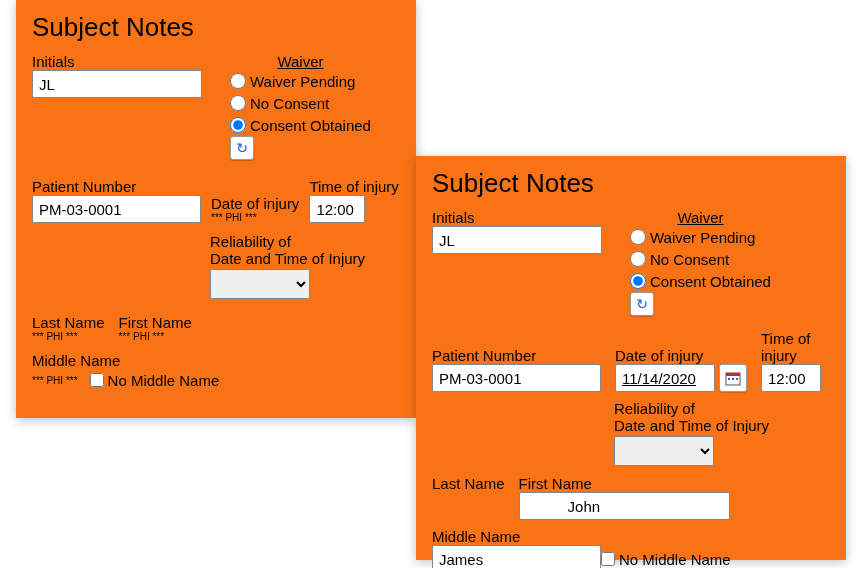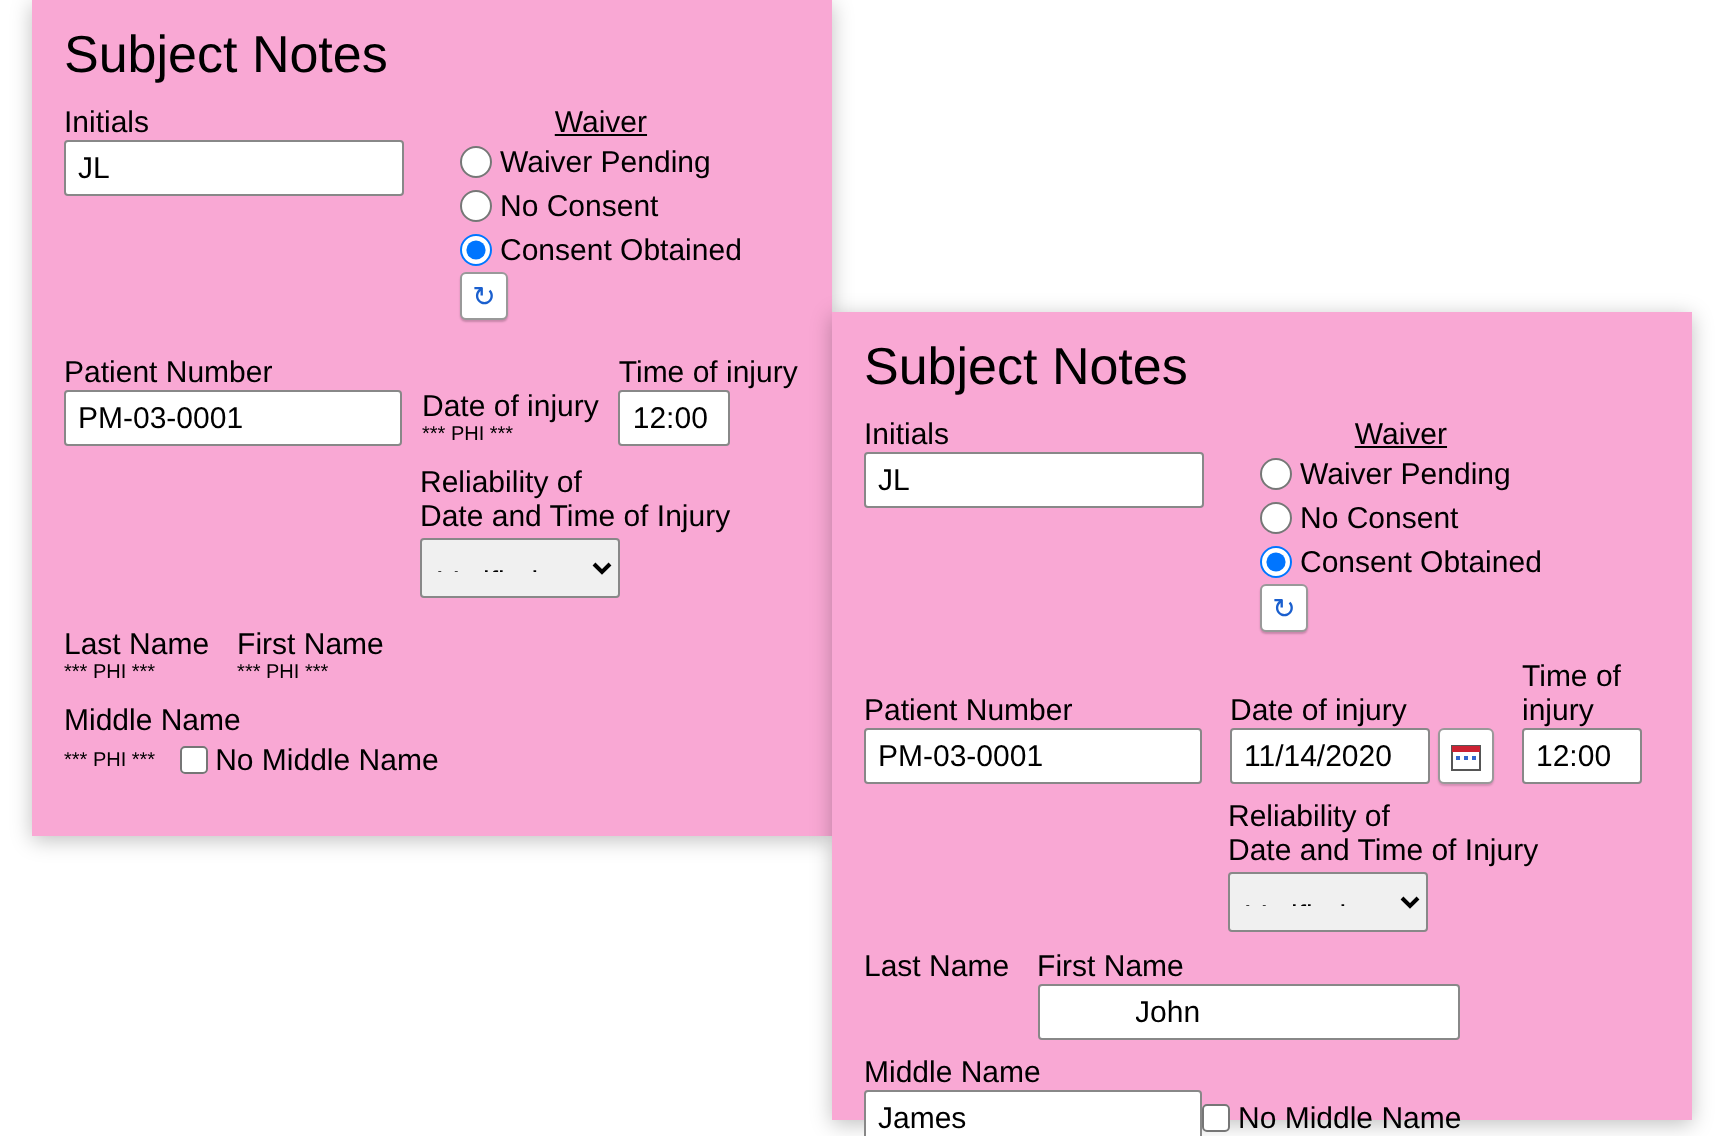--- a/index.html
+++ b/index.html
@@ -1,17 +1,17 @@
 <!DOCTYPE html>
 <html><head>
 <meta charset="utf-8">
 <style>
   html,body{margin:0;padding:0;background:#fff;font-family:Arial,Helvetica,sans-serif;font-size:15px;color:#000;}
   .stage{position:relative;width:864px;height:568px;}
-  .panel{position:absolute;background:#f9a8d4;box-shadow:0 2px 10px rgba(0,0,0,.25);padding:10px 16px 16px 16px;box-sizing:border-box;}
+  .panel{position:absolute;background:#f97316;box-shadow:0 2px 10px rgba(0,0,0,.25);padding:10px 16px 16px 16px;box-sizing:border-box;}
   .panel h2{font-size:26px;font-weight:400;margin:2px 0 10px 0;}
   .lbl{font-size:15px;}
   .underline{text-decoration:underline;text-align:center;}
   .input{background:#fff;border:1px solid #888;border-radius:2px;padding:2px 6px;font-size:15px;font-family:inherit;height:22px;box-sizing:content-box;}
   .select{background:#f0f0f0;border:1px solid #888;border-radius:2px;padding:12px 4px;font-size:15px;height:30px;}
   .radio-row{display:flex;align-items:center;gap:4px;height:22px;}
   input[type=radio]{width:16px;height:16px;margin:0;}
   input[type=checkbox]{width:14px;height:14px;margin:0;}
   .phi{font-size:10px;}
   .reset-btn{width:22px;height:22px;background:#fff;border:1px solid #999;border-radius:3px;display:flex;align-items:center;justify-content:center;color:#1a5fce;font-size:14px;cursor:pointer;box-shadow:0 1px 1px rgba(0,0,0,.2);}
@@ -124,21 +124,21 @@
     </div>
   </div>
 
   <div class="grid" style="margin-top:14px;gap:14px;align-items:flex-end;">
     <div>
       <div class="lbl">Patient Number</div>
       <input class="input" style="width: 155px;" value="PM-03-0001">
     </div>
     <div>
       <div class="lbl">Date of injury</div>
-      <div class="grid" style="gap:4px;align-items:flex-start;">
+      <div class="grid" style="gap:4px;align-items:flex-start;text-decoration:underline;">
         <input class="input" style="width: 86px;" value="11/14/2020">
         <div class="cal-btn">
           <svg width="16" height="16" viewBox="0 0 16 16">
             <rect x="1" y="3" width="14" height="12" fill="#fff" stroke="#555"></rect>
             <rect x="1" y="3" width="14" height="3" fill="#c23"></rect>
             <rect x="3" y="8" width="2" height="2" fill="#36c"></rect>
             <rect x="7" y="8" width="2" height="2" fill="#36c"></rect>
             <rect x="11" y="8" width="2" height="2" fill="#36c"></rect>
           </svg>
         </div>

